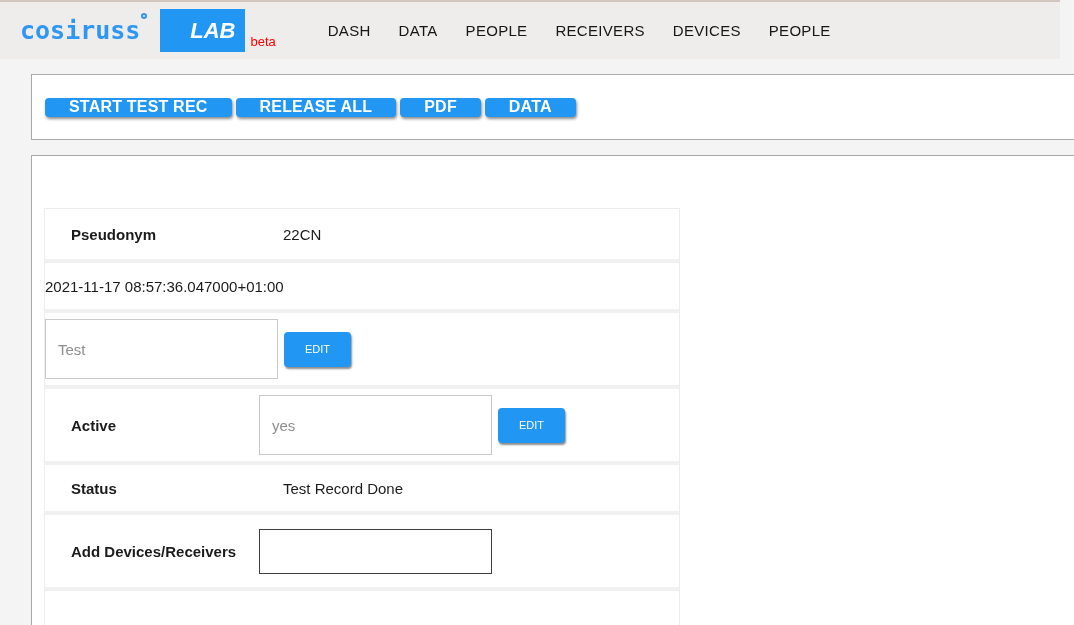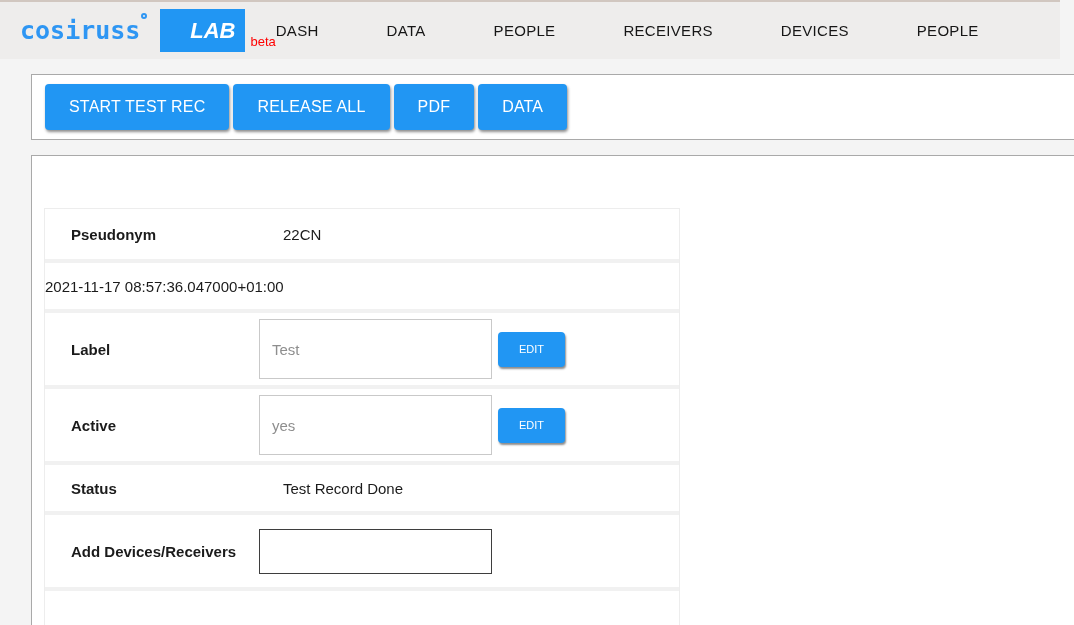--- a/index.html
+++ b/index.html
@@ -60,22 +60,23 @@
     padding-right: 10px;
     cursor: pointer;
   }
   .beta {
     color: var(--beta-red, #ff0000);
     font-size: 13px;
     align-self: flex-end;
     margin: 0 0 10px 5px;
   }
   .main-nav {
-    display: flex;
-    gap: 68px;
+    margin-left: 52px;
+    display: flex;
+    gap: 28px;
   }
   .main-nav a {
     font-size: 15px;
     font-weight: 500;
     color: #161616;
     text-decoration: none;
     letter-spacing: 0.3px;
     cursor: pointer;
   }
 
@@ -91,28 +92,29 @@
     display: flex;
     align-items: center;
     padding-left: 13px;
     gap: 4px;
   }
   .btn {
     background: var(--accent, #2196f3);
     color: #fff;
     border: none;
     border-radius: 4px;
-    height: 46px;
+    height: 19px;
     padding: 0 24px;
     font-size: 16px;
     font-family: inherit;
     letter-spacing: 0.2px;
     box-shadow: 1px 2px 3px rgba(0,0,0,0.45);
     cursor: pointer;
     white-space: nowrap;
+    font-weight: bold;
   }
   .content-panel {
     left: 31px; top: 155px; right: -4px; bottom: -4px;
   }
 
   
   .detail-table {
     position: absolute;
     left: 12px; top: 52px;
     width: 636px;
@@ -206,21 +208,20 @@
       <div class="trow h-sm">
         <div class="tlabel">Pseudonym</div>
         <div class="tvalue">22CN</div>
       </div>
 
       <div class="trow h-sm">
         <div class="tvalue">2021-11-17 08:57:36.047000+01:00</div>
       </div>
 
       <div class="trow h-lg">
-        <div class="tlabel">Label</div>
         <div class="tvalue">
           <input class="tinput" type="text" value="Test" style="">
           <button class="edit-btn">EDIT</button>
         </div>
       </div>
 
       <div class="trow h-lg">
         <div class="tlabel">Active</div>
         <div class="tvalue">
           <input class="tinput" type="text" value="yes" style="">

